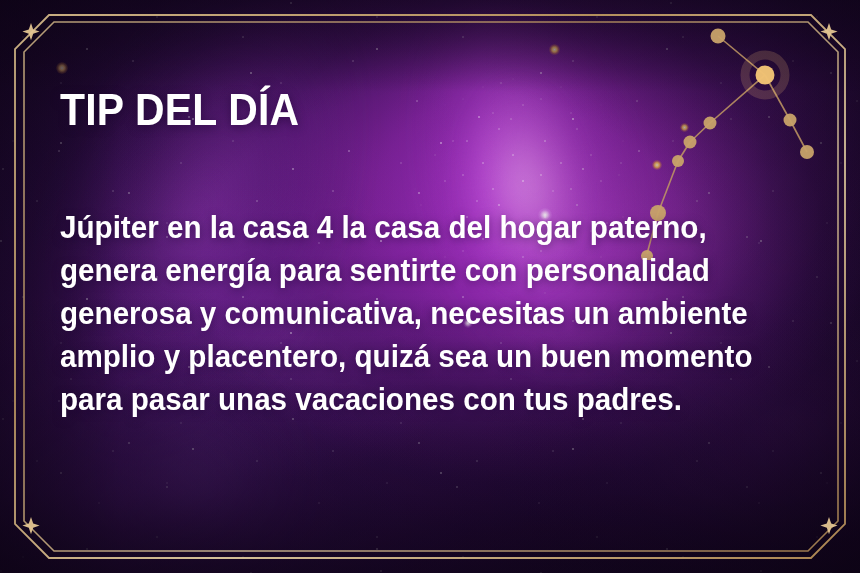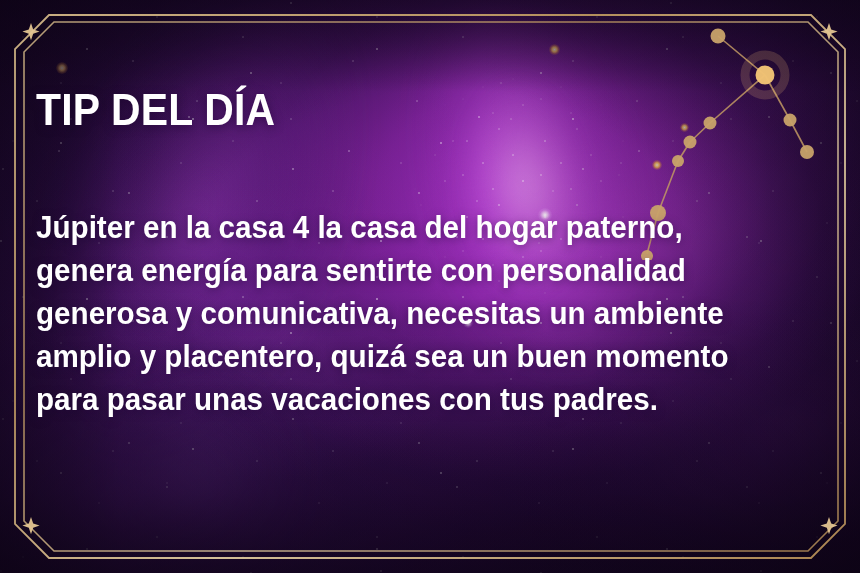--- a/index.html
+++ b/index.html
@@ -173,21 +173,21 @@
   
   .frame {
     position: absolute;
     inset: 0;
     pointer-events: none;
   }
 
   
   .content {
     position: absolute;
-    left: 36px;
+    left: 60px;
     top: 88px;
     right: 56px;
   }
   .title {
     margin: 0;
     font-family: "Liberation Sans", sans-serif;
     font-weight: 700;
     font-size: 44px;
     line-height: 1.0;
     letter-spacing: 0.2px;

